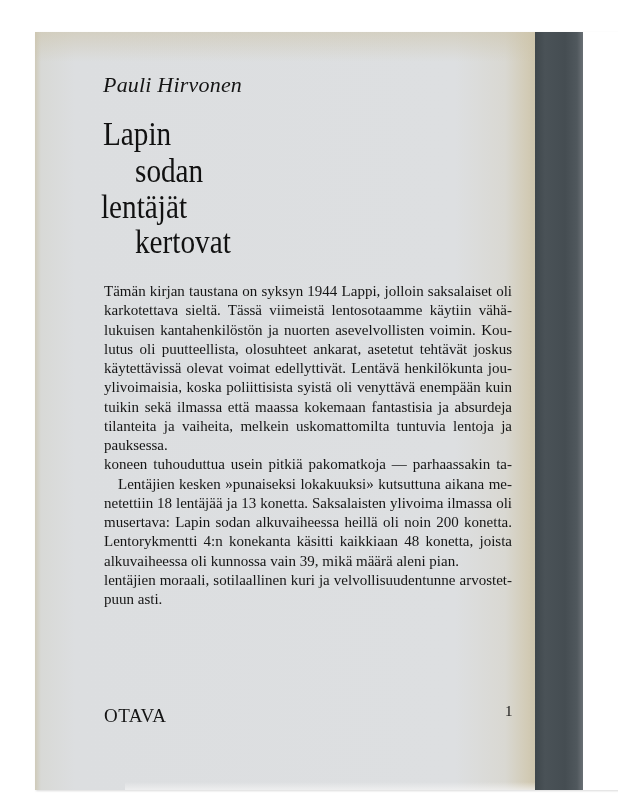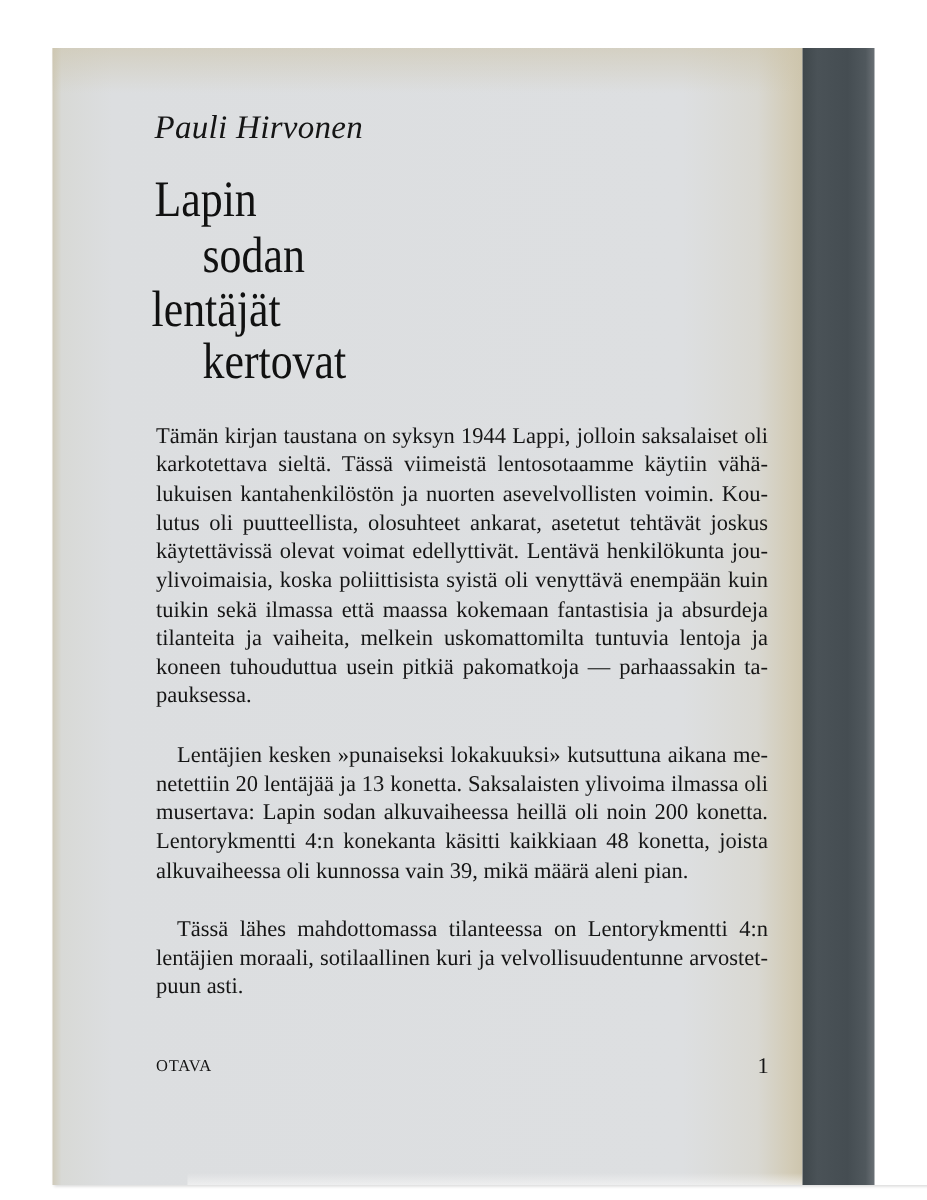--- a/index.html
+++ b/index.html
@@ -33,23 +33,23 @@
       transform: scaleX(0.86); transform-origin:left center; white-space:nowrap;
       font-weight:normal;
     }
     .blurb {
       position:absolute; left:69px; top:250px; width:408px;
       font-size:15px; line-height:19.25px; color:#151515;
       text-align:justify; hyphens:manual;
     }
     .blurb .line { display:block; text-align:justify; text-align-last:justify; height:19.25px; white-space:nowrap; }
     .blurb .line.last { text-align-last:left; }
-    .blurb .line.indent { padding-left:14px;margin-top:20px; }
+    .blurb .line.indent { padding-left:14px; }
     .publisher {
-      position:absolute; left:69px; top:673px; font-size:11px; letter-spacing:0.5px; color:#151515;
+      position:absolute; left:69px; top:673px; font-size:19px; letter-spacing:0.5px; color:#151515;
     }
     .page-num {
       position:absolute; left:470px; top:671px; font-size:15px; color:#151515;
     }
     .torn {
       position:absolute; left:90px; top:750px; width:410px; height:8px;
       background: linear-gradient(180deg, rgba(240,240,240,0), rgba(245,245,245,0.7));
     }
   </style>
 </head>
@@ -68,28 +68,27 @@
 
     <div class="blurb">
       <span class="line">Tämän kirjan taustana on syksyn 1944 Lappi, jolloin saksalaiset oli</span>
       <span class="line">karkotettava sieltä. Tässä viimeistä lentosotaamme käytiin vähä-</span>
       <span class="line">lukuisen kantahenkilöstön ja nuorten asevelvollisten voimin. Kou-</span>
       <span class="line">lutus oli puutteellista, olosuhteet ankarat, asetetut tehtävät joskus</span>
       <span class="line">käytettävissä olevat voimat edellyttivät. Lentävä henkilökunta jou-</span>
       <span class="line">ylivoimaisia, koska poliittisista syistä oli venyttävä enempään kuin</span>
       <span class="line">tuikin sekä ilmassa että maassa kokemaan fantastisia ja absurdeja</span>
       <span class="line">tilanteita ja vaiheita, melkein uskomattomilta tuntuvia lentoja ja</span>
+      <span class="line last">pauksessa.</span>
       <span class="line">koneen tuhouduttua usein pitkiä pakomatkoja — parhaassakin ta-</span>
-      <span class="line last">pauksessa.</span>
       <span class="line indent">Lentäjien kesken »punaiseksi lokakuuksi» kutsuttuna aikana me-</span>
-      <span class="line">netettiin 20 lentäjää ja 13 konetta. Saksalaisten ylivoima ilmassa oli</span>
+      <span class="line">netettiin 18 lentäjää ja 13 konetta. Saksalaisten ylivoima ilmassa oli</span>
       <span class="line">musertava: Lapin sodan alkuvaiheessa heillä oli noin 200 konetta.</span>
       <span class="line">Lentorykmentti 4:n konekanta käsitti kaikkiaan 48 konetta, joista</span>
       <span class="line last">alkuvaiheessa oli kunnossa vain 39, mikä määrä aleni pian.</span>
-      <span class="line indent">Tässä lähes mahdottomassa tilanteessa on Lentorykmentti 4:n</span>
       <span class="line">lentäjien moraali, sotilaallinen kuri ja velvollisuudentunne arvostet-</span>
       <span class="line last">puun asti.</span>
     </div>
 
     <div class="publisher">OTAVA</div>
     <div class="page-num">1</div>
     <div class="torn"></div>
   </div>
   <div class="spine"></div>
 </div>

